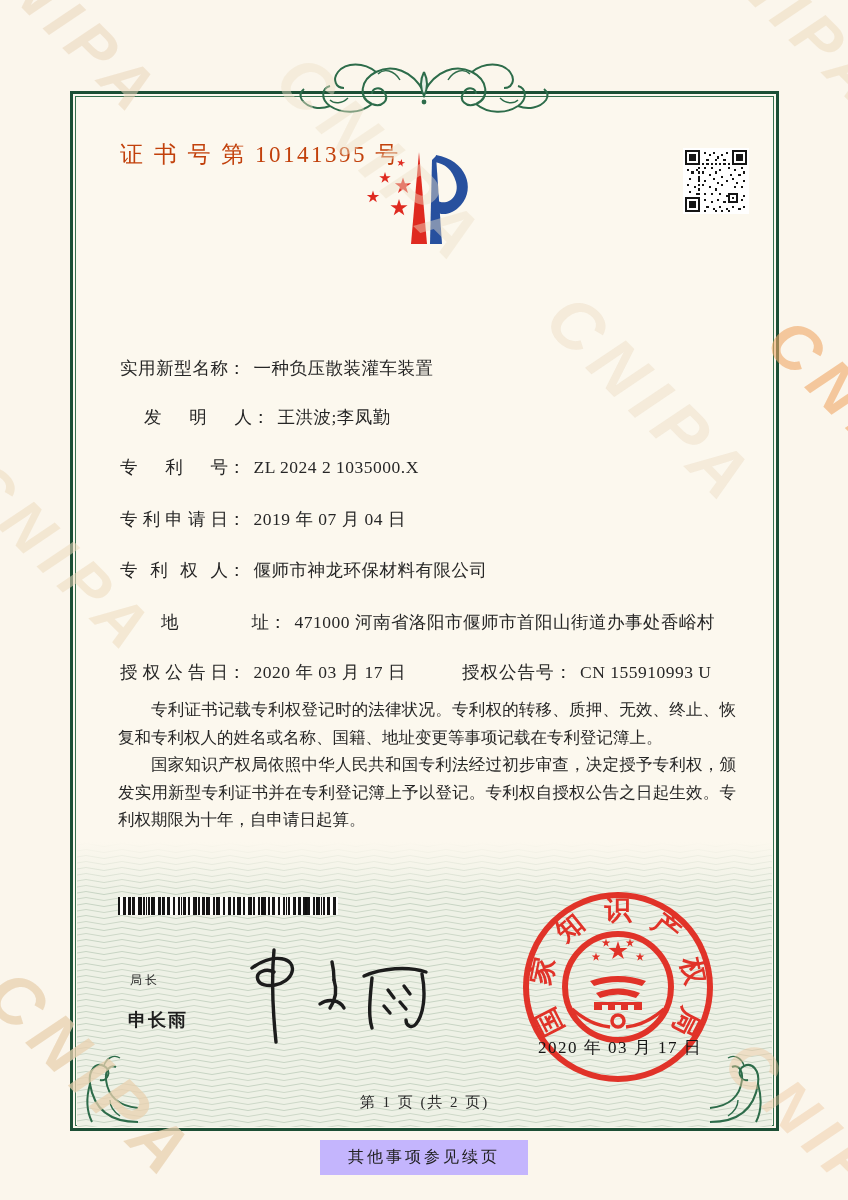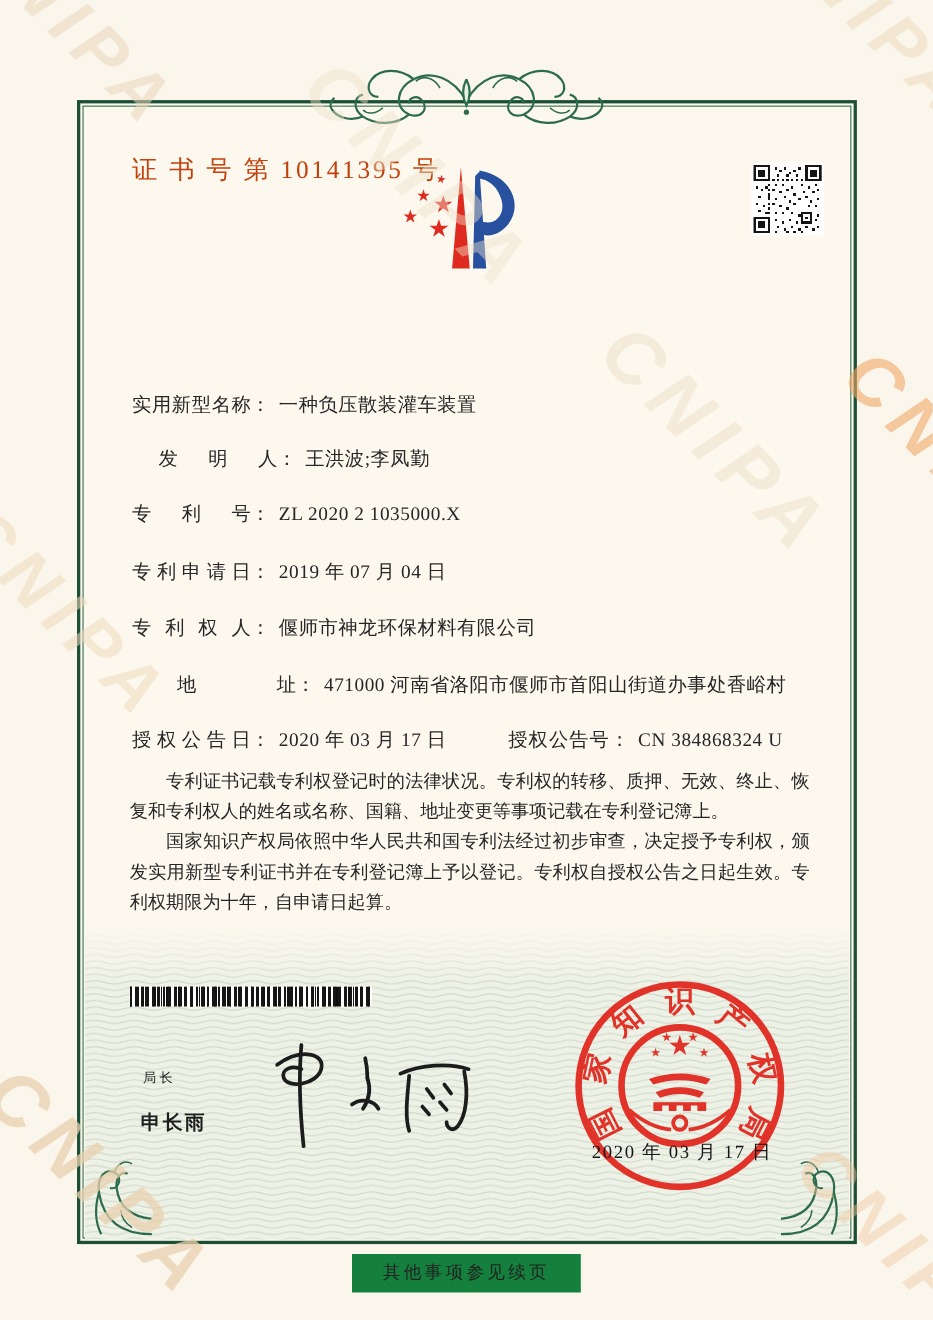--- a/index.html
+++ b/index.html
@@ -107,21 +107,21 @@
     font-size:17px;letter-spacing:1.5px;color:#141414;text-align:center;
   }
 
   
   .page-info{
     position:absolute;left:70px;top:1093px;width:709px;z-index:3;
     text-align:center;font-size:15px;letter-spacing:2px;color:#2a2a2a;
   }
   .note{
     position:absolute;left:424px;top:1140px;transform:translateX(-50%);z-index:3;
-    background:#15803d;padding:7px 28px;font-size:16px;letter-spacing:3px;color:#222;
+    background:#c4b5fd;padding:7px 28px;font-size:16px;letter-spacing:3px;color:#222;
     white-space:nowrap;
   }
 </style>
 </head>
 <body>
 
 <div class="page">
 
   <div class="wm wm1">CNIPA</div>
   <div class="wm wm2">CNIPA</div>
@@ -236,35 +236,35 @@
 
 
   <div class="rows">
     <div class="frow r1">
       <span class="flabel">实用新型名称</span><span>：</span><span class="fvalue">一种负压散装灌车装置</span>
     </div>
     <div class="frow r2">
       <span class="flabel">发明人</span><span>：</span><span class="fvalue">王洪波;李凤勤</span>
     </div>
     <div class="frow r3">
-      <span class="flabel">专利号</span><span>：</span><span class="fvalue">ZL 2020 2 1035000.X</span>
+      <span class="flabel">专利号</span><span>：</span><span class="fvalue">ZL 2024 2 1035000.X</span>
     </div>
     <div class="frow r4">
       <span class="flabel">专利申请日</span><span>：</span><span class="fvalue">2019 年 07 月 04 日</span>
     </div>
     <div class="frow r5">
       <span class="flabel">专利权人</span><span>：</span><span class="fvalue">偃师市神龙环保材料有限公司</span>
     </div>
     <div class="frow r6">
       <span class="flabel">地址</span><span>：</span><span class="fvalue">471000 河南省洛阳市偃师市首阳山街道办事处香峪村</span>
     </div>
     <div class="frow r7">
       <span class="flabel">授权公告日</span><span>：</span><span class="fvalue">2020 年 03 月 17 日</span>
       <span class="grant-no">
-        <span class="glabel">授权公告号</span><span>：</span><span class="fvalue">CN 384868324 U</span>
+        <span class="glabel">授权公告号</span><span>：</span><span class="fvalue">CN 155910993 U</span>
       </span>
     </div>
   </div>
 
   <div class="paras">
     <p>专利证书记载专利权登记时的法律状况。专利权的转移、质押、无效、终止、恢复和专利权人的姓名或名称、国籍、地址变更等事项记载在专利登记簿上。</p>
     <p>国家知识产权局依照中华人民共和国专利法经过初步审查，决定授予专利权，颁发实用新型专利证书并在专利登记簿上予以登记。专利权自授权公告之日起生效。专利权期限为十年，自申请日起算。</p>
   </div>
 
   <div class="barcode"></div>
@@ -318,15 +318,16 @@
       <text x="25.6" y="82.6" transform="rotate(-78,25.6,82.6)" dominant-baseline="middle">家</text>
       <text x="51.4" y="40.5" transform="rotate(-39,51.4,40.5)" dominant-baseline="middle">知</text>
       <text x="98" y="24" dominant-baseline="middle">识</text>
       <text x="144.6" y="40.5" transform="rotate(39,144.6,40.5)" dominant-baseline="middle">产</text>
       <text x="170.4" y="82.6" transform="rotate(78,170.4,82.6)" dominant-baseline="middle">权</text>
       <text x="163.9" y="131.6" transform="rotate(117,163.9,131.6)" dominant-baseline="middle">局</text>
     </g>
   </svg>
   <div class="seal-date">2020 年 03 月 17 日</div>
 
+  <div class="page-info">第 1 页 (共 2 页)</div>
   <div class="note">其他事项参见续页</div>
 
 </div>
 
 </body></html>

